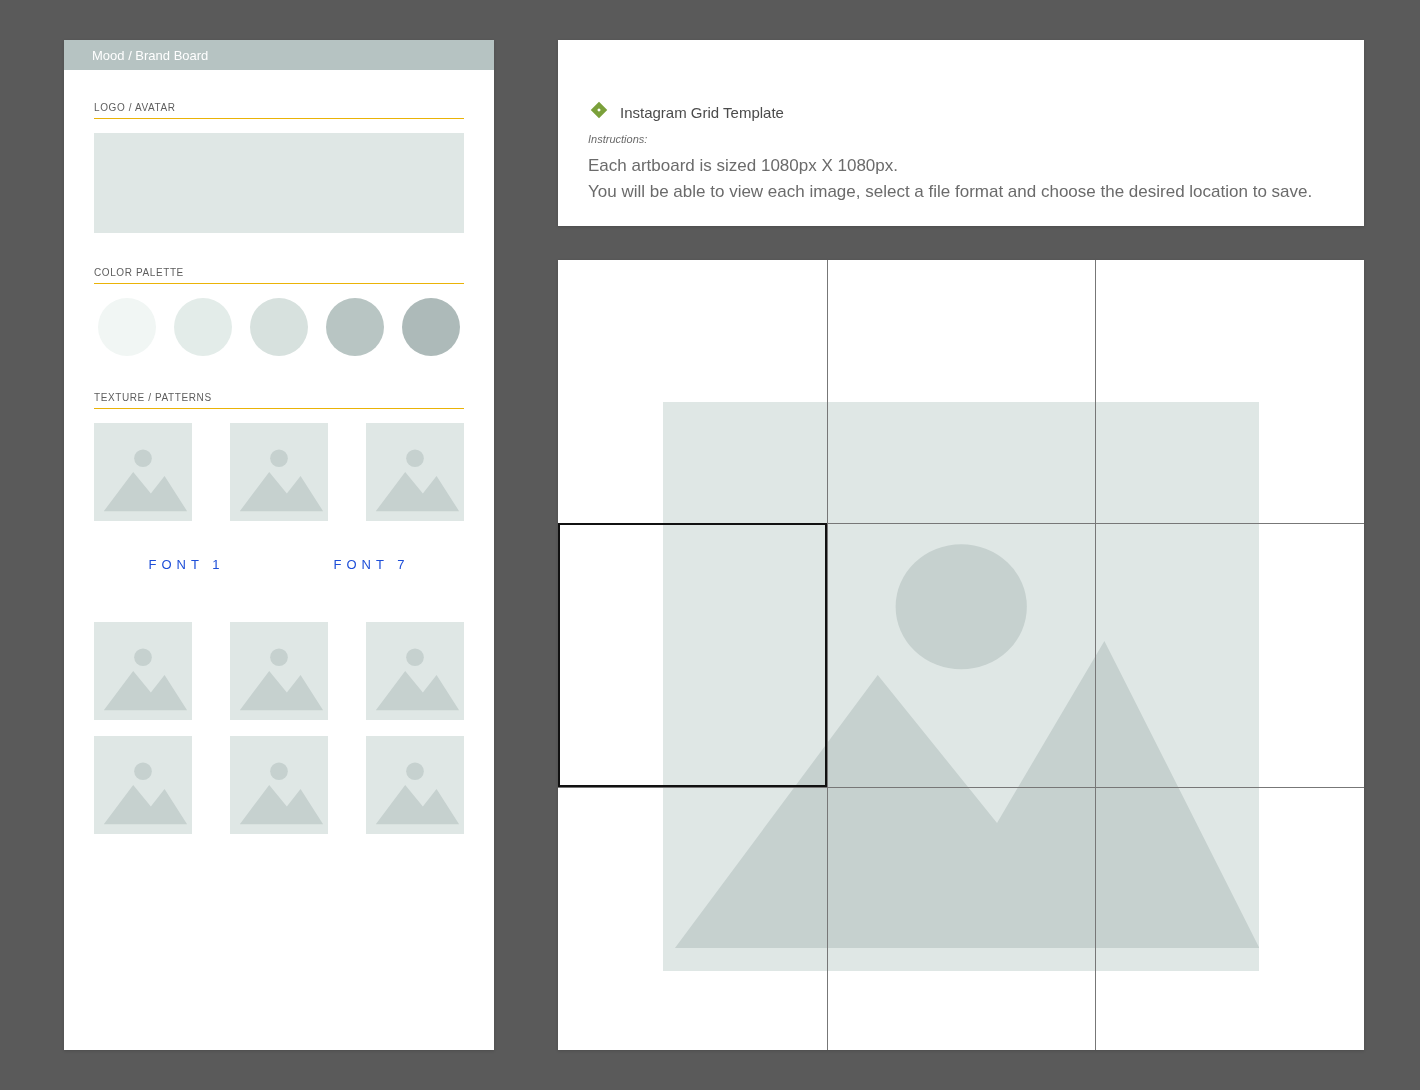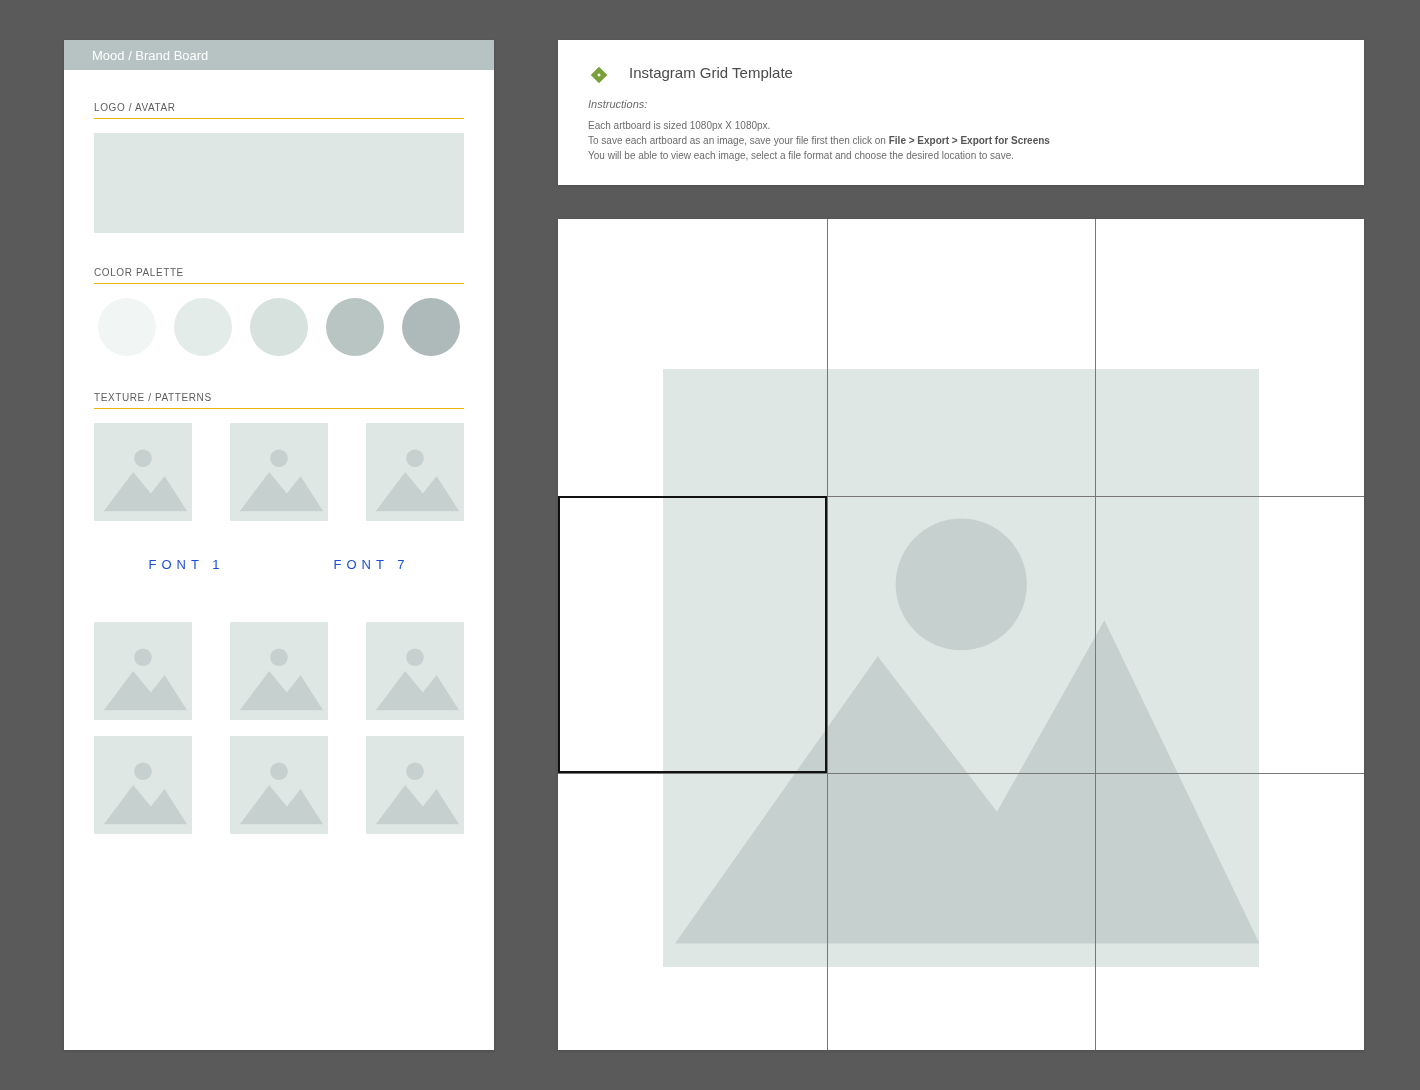--- a/index.html
+++ b/index.html
@@ -114,27 +114,27 @@
     gap: 34px;
     height: 1010px;
   }
 
   .header-card {
     background: #ffffff;
     box-shadow: 0 1px 3px rgba(0,0,0,.15);
     padding: 24px 30px 22px 30px;
     position: relative;
   }
-  .hc-title-row { display: flex; align-items: flex-start; gap: 19px; margin-bottom: 12px; }
+  .hc-title-row { display: flex; align-items: flex-end; gap: 10px; margin-bottom: 12px; margin-top: 35px; }
   .hc-icon {
     width: 22px; height: 22px; display:inline-block;
   }
   .hc-title { font-size: 15px; color: #4b4b4b; }
   .hc-label { font-size: 11px; color: #6b6b6b; margin-bottom: 8px; font-style: italic; }
-  .hc-line { font-size: 10px; color: #6b6b6b; line-height: 1.5; }
+  .hc-line { font-size: 17px; color: #6b6b6b; line-height: 1.5; }
   .hc-line b { font-weight: bold; color:#555; }
 
   
   .grid-card {
     flex: 1;
     background: #ffffff;
     box-shadow: 0 1px 3px rgba(0,0,0,.15);
     position: relative;
     overflow: hidden;
   }
@@ -262,23 +262,20 @@
         <span class="hc-icon">
           <svg viewBox="0 0 24 24" width="22" height="22">
             <polygon points="3,12 12,3 21,12 12,21" fill="#7aa03a"></polygon>
             <polygon points="10,12 12,10 14,12 12,14" fill="#fff"></polygon>
           </svg>
         </span>
         <span class="hc-title">Instagram Grid Template</span>
       </div>
       <div class="hc-label">Instructions:</div>
       <div class="hc-line">Each artboard is sized 1080px X 1080px.</div>
-      <div class="hc-line">
-        <span>To save each artboard as an image, save your file first then click on </span><b>File &gt; Export &gt; Export for Screens</b>
-      </div>
       <div class="hc-line">You will be able to view each image, select a file format and choose the desired location to save.</div>
     </div>
 
     <div class="grid-card">
       <div class="backdrop">
         <svg viewBox="0 0 100 100" preserveAspectRatio="none" width="100%" height="100%">
           <circle cx="50" cy="36" r="11" fill="#c6d1cf"></circle>
           <polygon points="2,96 36,48 56,74 74,42 100,96" fill="#c6d1cf"></polygon>
         </svg>
       </div>

